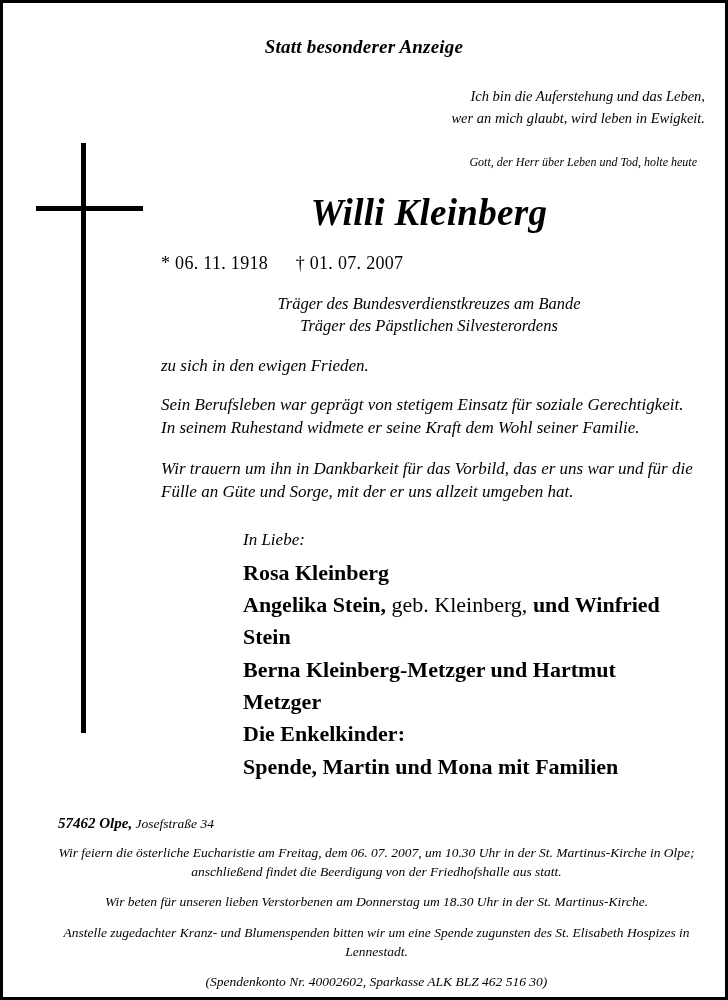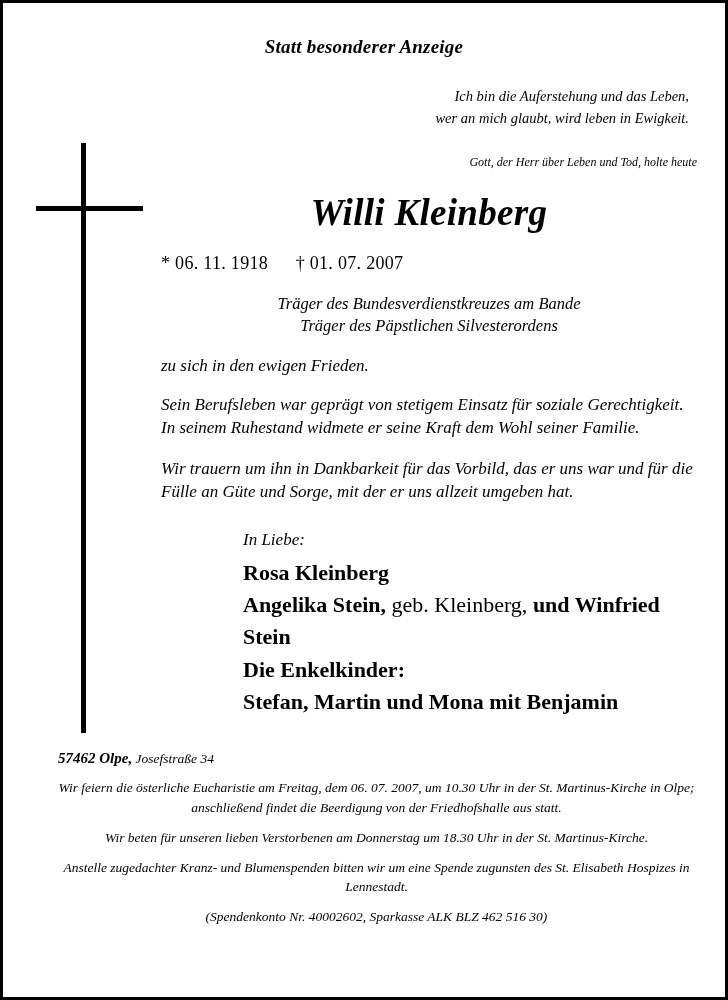--- a/index.html
+++ b/index.html
@@ -64,21 +64,21 @@
     font-size: 19px;
     letter-spacing: 0.2px;
     padding-top: 33px;
   }
 
   .verse {
     text-align: right;
     font-style: italic;
     font-size: 14.5px;
     line-height: 1.55;
-    padding-right: 36px;
+    padding-right: 20px;
     padding-top: 27px;
   }
 
   .content {
     position: relative;
     margin-left: 158px;
     margin-right: 28px;
     padding-top: 20px;
   }
 
@@ -222,24 +222,27 @@
       <div class="inliebe">In Liebe:</div>
 
       <div class="family">
         <div class="family-line">
           <span>Rosa Kleinberg</span>
         </div>
         <div class="family-line">
           <span>Angelika Stein,</span><span class="reg"> geb. Kleinberg, </span><span>und Winfried Stein</span>
         </div>
         <div class="family-line">
+          <span>Berna Kleinberg-Metzger und Hartmut Metzger</span>
+        </div>
+        <div class="family-line">
           <span>Die Enkelkinder:</span>
         </div>
         <div class="family-line">
-          <span>Stefan, Martin und Mona mit Benjamin</span>
+          <span>Spende, Martin und Mona mit Familien</span>
         </div>
       </div>
 
     </div>
 
     <div class="address">
       <span class="bold">57462 Olpe,</span><span class="small"> Josefstraße 34</span>
     </div>
 
     <div class="notes">

